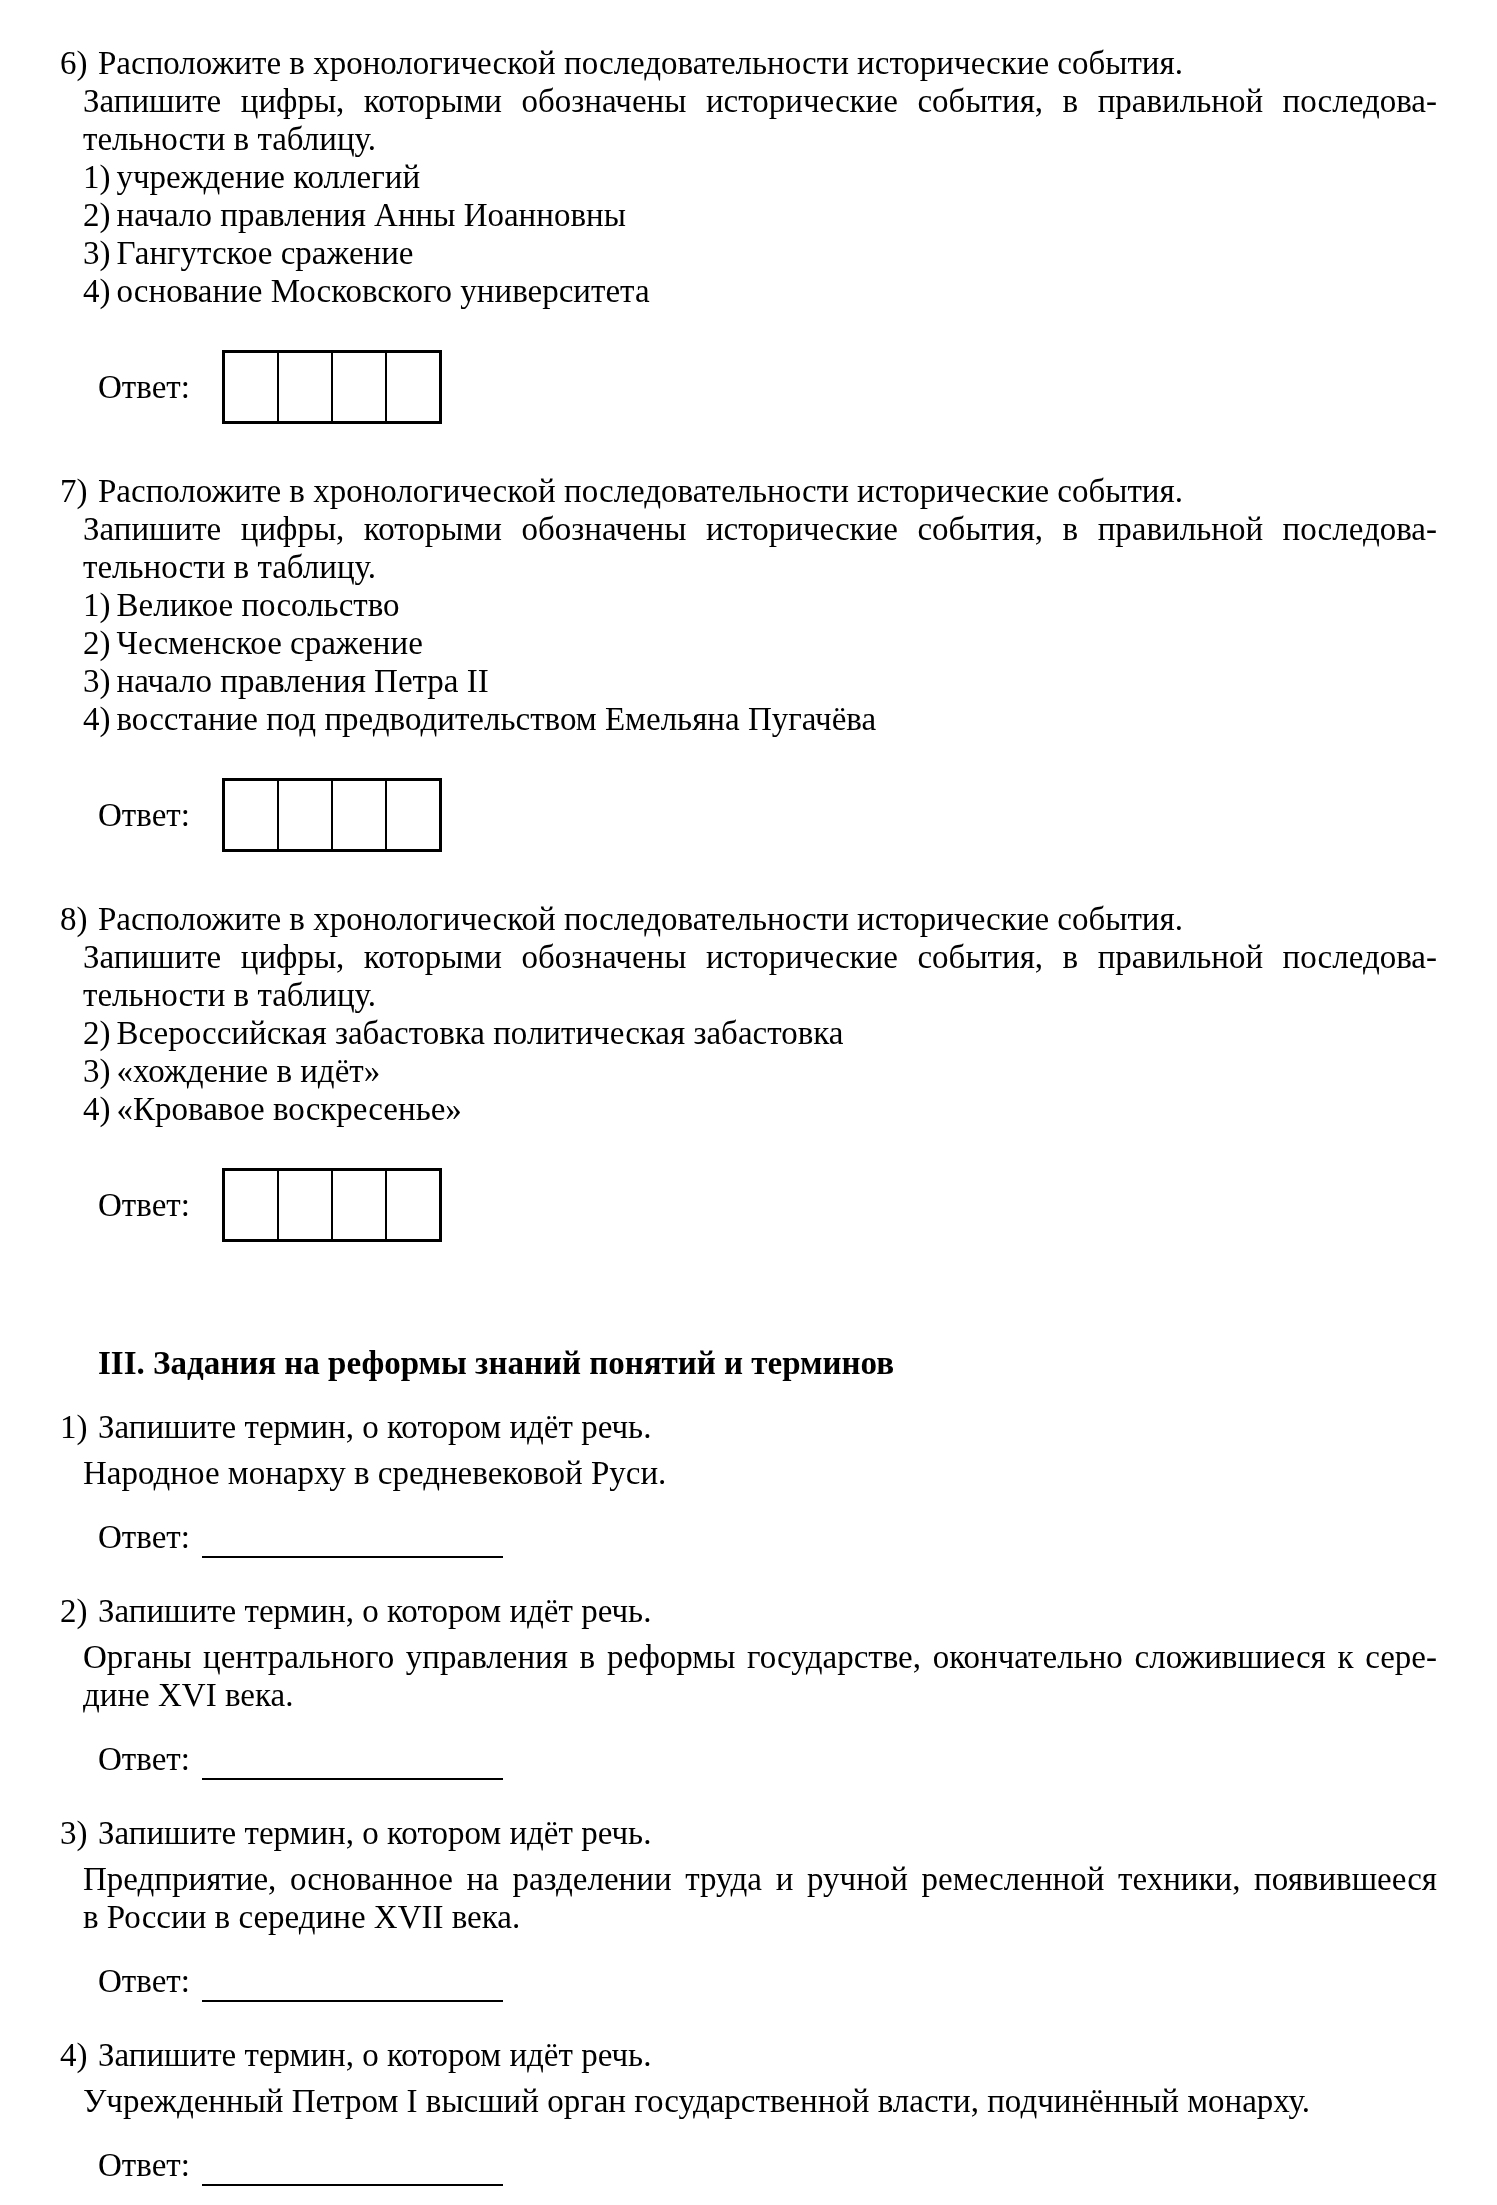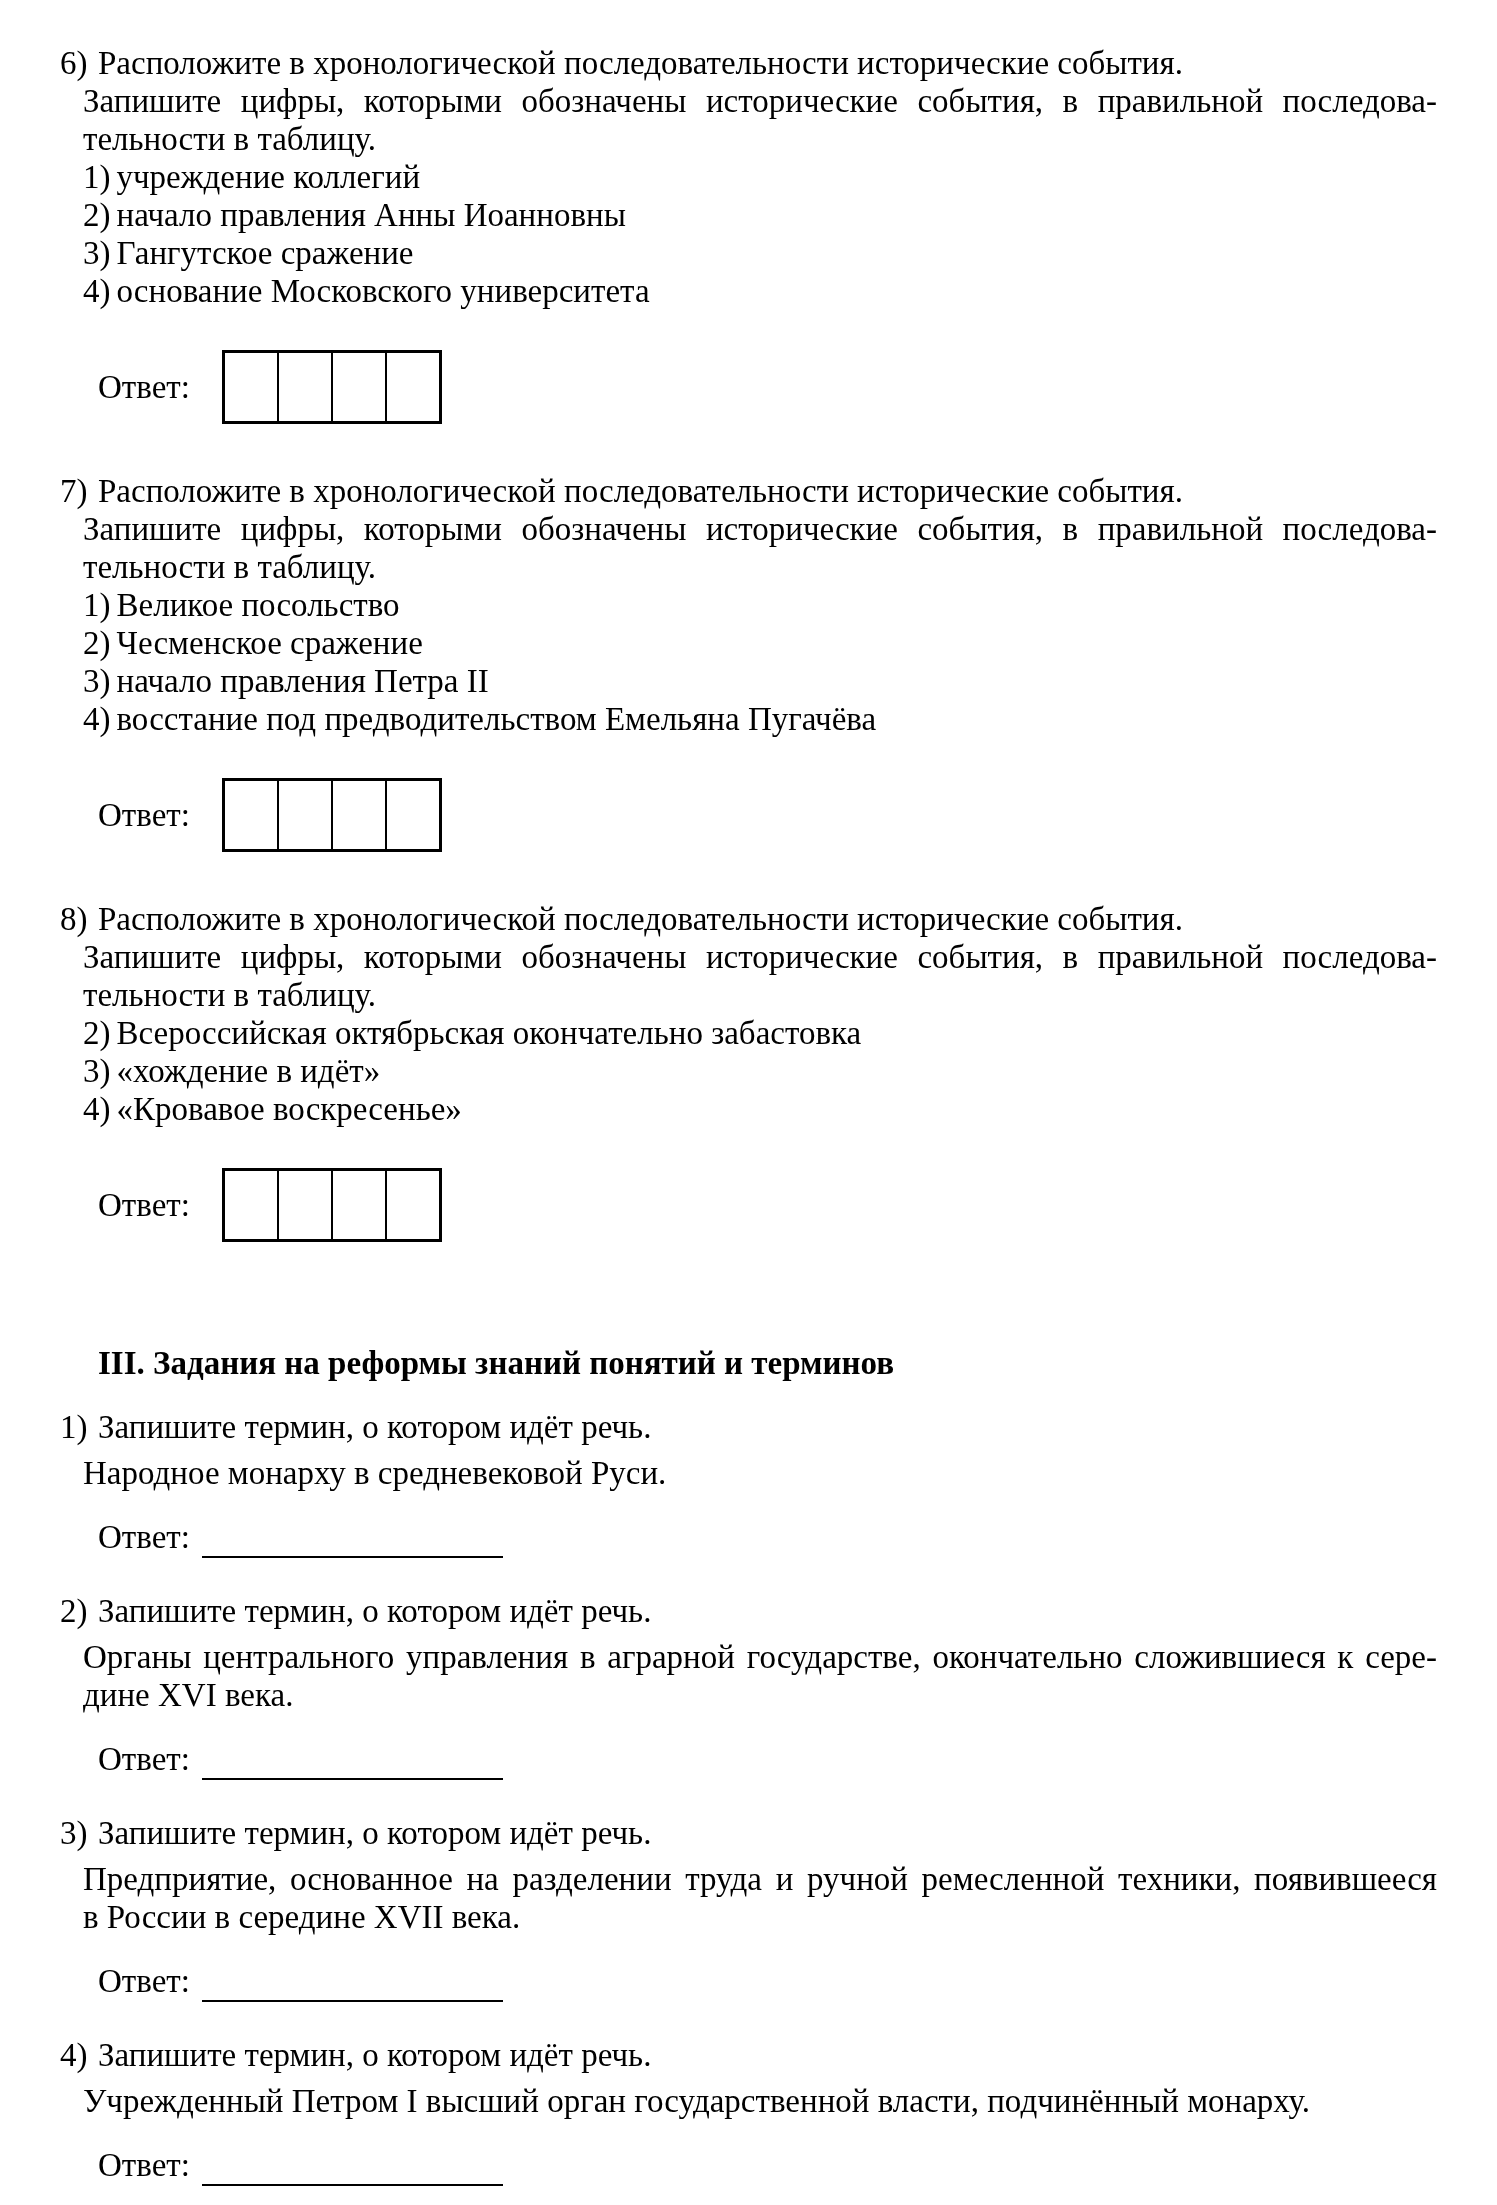--- a/index.html
+++ b/index.html
@@ -111,21 +111,21 @@
   </div>
 
   <div class="q">
     <div class="q-first">
       <span class="q-num">8)</span>
       <span class="q-title">Расположите в хронологической последовательности исторические события.</span>
     </div>
     <div class="q-body">
       <span class="line justify">Запишите цифры, которыми обозначены исторические события, в правильной последова-</span>
       <span class="line">тельности в таблицу.</span>
-      <span class="option"><span class="opt-num">2)</span><span>Всероссийская октябрьская окончательно забастовка</span></span>
+      <span class="option"><span class="opt-num">2)</span><span>Всероссийская забастовка политическая забастовка</span></span>
       <span class="option"><span class="opt-num">3)</span><span>«хождение в идёт»</span></span>
       <span class="option"><span class="opt-num">4)</span><span>«Кровавое воскресенье»</span></span>
     </div>
     <div class="answer-row">
       <span class="answer-label">Ответ:</span>
       <span class="answer-table">
         <span class="answer-cell"></span>
         <span class="answer-cell"></span>
         <span class="answer-cell"></span>
         <span class="answer-cell"></span>
@@ -148,21 +148,21 @@
       <span class="answer-label">Ответ:</span><span class="answer-line"></span>
     </div>
   </div>
 
   <div class="term-q">
     <div class="q-first">
       <span class="q-num">2)</span>
       <span class="q-title">Запишите термин, о котором идёт речь.</span>
     </div>
     <div class="q-body term-desc">
-      <span class="line justify">Органы центрального управления в аграрной государстве, окончательно сложившиеся к сере-</span>
+      <span class="line justify">Органы центрального управления в реформы государстве, окончательно сложившиеся к сере-</span>
       <span class="line">дине XVI века.</span>
     </div>
     <div class="answer-line-row">
       <span class="answer-label">Ответ:</span><span class="answer-line"></span>
     </div>
   </div>
 
   <div class="term-q">
     <div class="q-first">
       <span class="q-num">3)</span>

